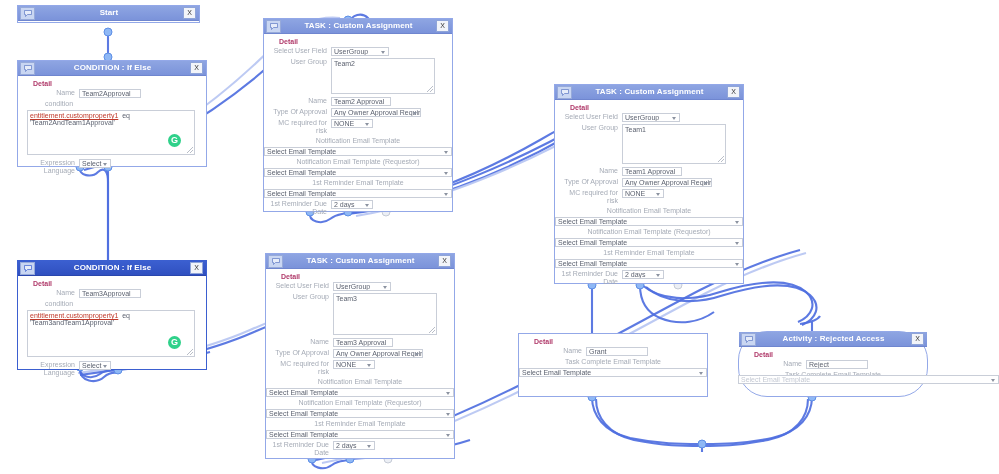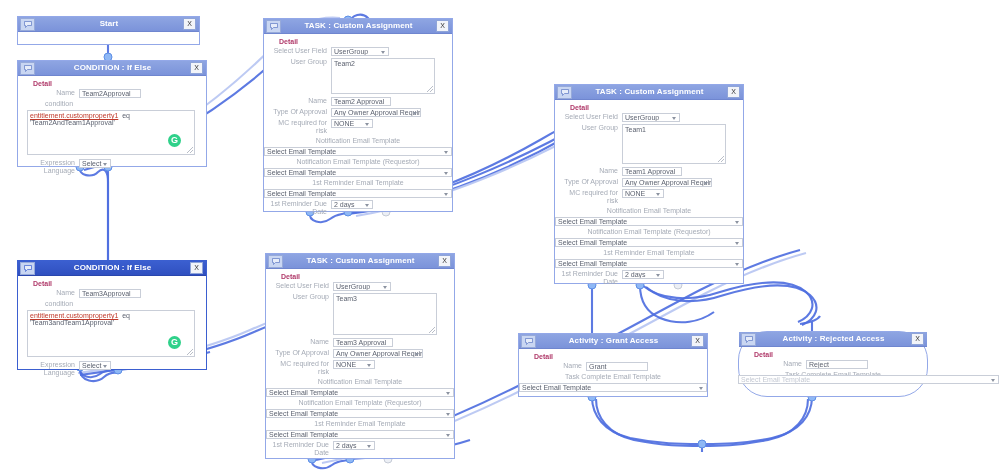--- a/index.html
+++ b/index.html
@@ -185,21 +185,21 @@
     <circle class="dot" cx="592" cy="285" r="4"></circle>
     <circle class="dot" cx="640" cy="285" r="4"></circle>
     <circle class="dotg" cx="678" cy="285" r="4"></circle>
     <circle class="dot" cx="592" cy="338" r="4"></circle>
     <circle class="dot" cx="812" cy="336" r="4"></circle>
     <circle class="dot" cx="592" cy="397" r="4"></circle>
     <circle class="dot" cx="812" cy="397" r="4"></circle>
     <circle class="dot" cx="702" cy="444" r="4"></circle>
   </svg>
 
-  <div class="node" style="left:17px;top:16px;width:183px;height:29px;">
+  <div class="node" style="left:17px;top:5px;width:183px;height:18px;">
     <div class="titlebar">
       <span class="tb-icon">
         <svg width="8" height="7" viewBox="0 0 8 7">
             <path d="M0.5 0.5h7v4h-4l-2 2v-2h-1z" fill="#e6ecf9" stroke="#5d78c4" stroke-width="0.7"></path>
           </svg>
       </span>
       <span class="title">Start</span>
       <span class="tb-close">X</span>
     </div>
     <div class="emptybar"></div>
@@ -423,29 +423,20 @@
       </div>
       <div class="sel wide-sel" style="margin-left:-5px;width:calc(100% + 10px);">Select Email Template</div>
       <div class="row" style="margin-top:2px;">
         <span class="lbl" style="width:58px;">1st Reminder Due Date</span>
         <span class="sel" style="width:42px;">2 days</span>
       </div>
     </div>
   </div>
 
   <div class="node" style="left:518px;top:333px;width:190px;height:64px;">
-    <div class="titlebar">
-      <span class="tb-icon">
-        <svg width="8" height="7" viewBox="0 0 8 7">
-            <path d="M0.5 0.5h7v4h-4l-2 2v-2h-1z" fill="#e6ecf9" stroke="#5d78c4" stroke-width="0.7"></path>
-          </svg>
-      </span>
-      <span class="title">Activity : Grant Access</span>
-      <span class="tb-close">X</span>
-    </div>
     <div class="body">
       <div class="detail-label">Detail</div>
       <div class="row">
         <span class="lbl" style="width:58px;">Name</span>
         <span class="fld" style="width:62px;">Grant</span>
       </div>
       <div class="row">
         <span class="lbl" style="width:100%;text-align:center;">Task Complete Email Template</span>
       </div>
       <div class="sel wide-sel" style="margin-left:-5px;width:calc(100% + 10px);">Select Email Template</div>

